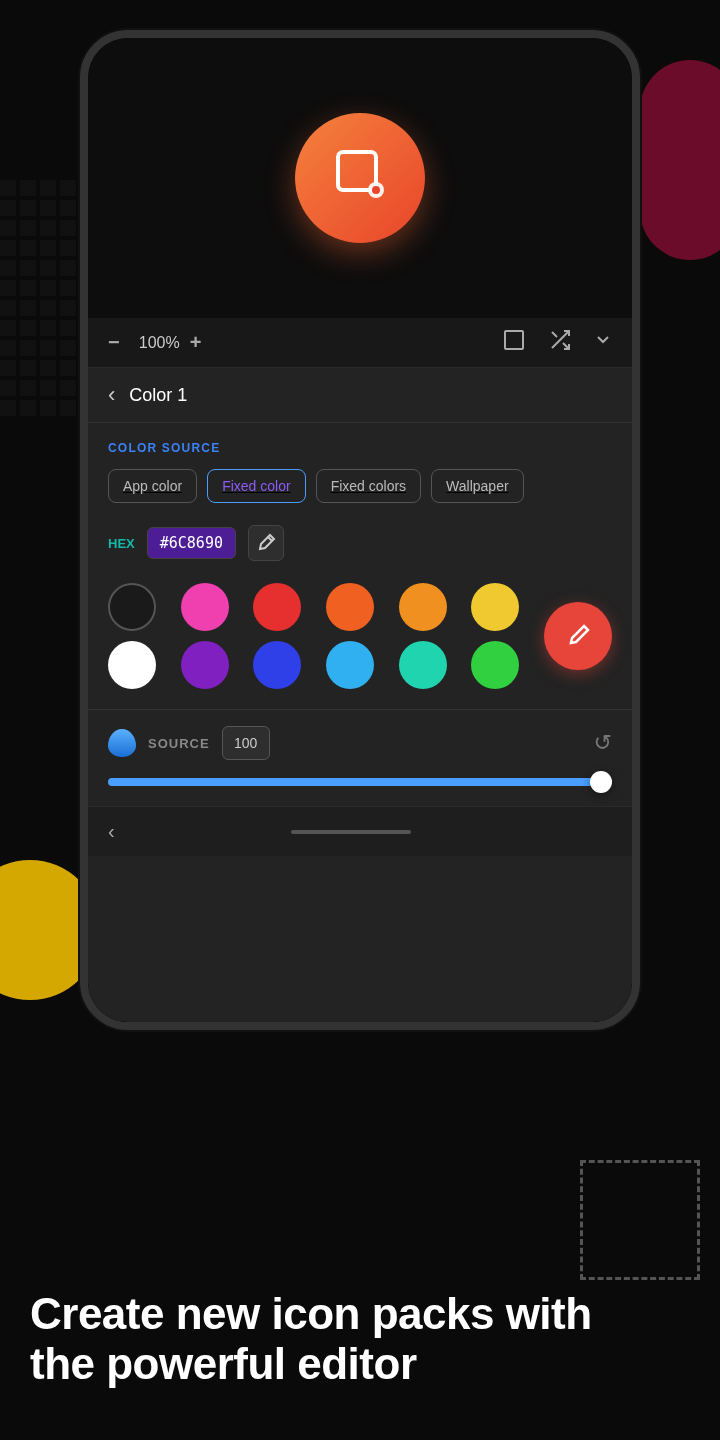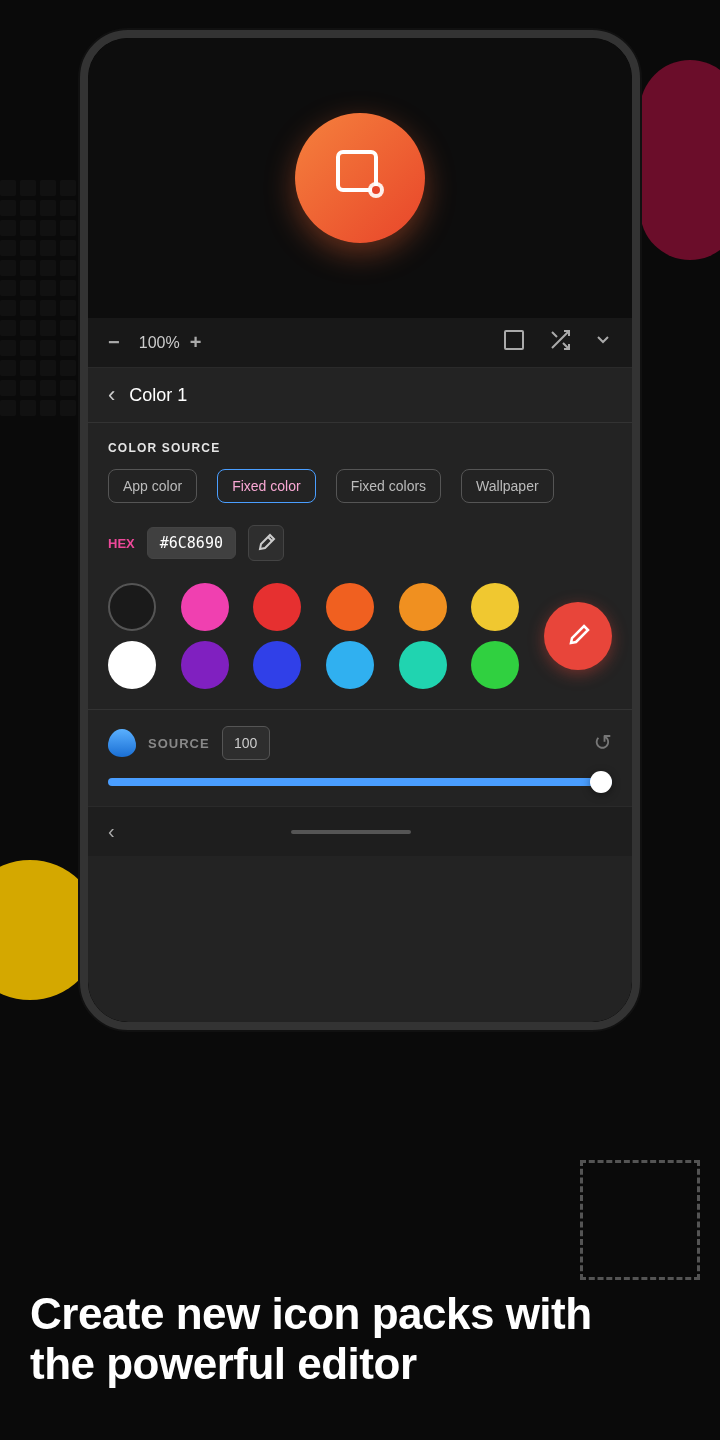--- a/index.html
+++ b/index.html
@@ -159,65 +159,66 @@
       color: #ffffff;
       font-size: 18px;
       font-weight: 500;
     }
 
     .color-source-section {
       padding: 18px 20px 10px;
     }
 
     .section-label {
-      color: #e5e5e5;
+      color: #3b82f6;
       font-size: 12px;
       font-weight: 600;
       letter-spacing: 1.2px;
       margin-bottom: 14px;
     }
 
     .color-source-tabs {
       display: flex;
-      gap: 20px;
+      gap: 10px;
       flex-wrap: nowrap;
+      text-decoration: underline;
     }
 
     .tab-btn {
       padding: 8px 14px;
       border-radius: 8px;
       border: 1.5px solid #555;
       background: transparent;
       color: #bbb;
       font-size: 14px;
       cursor: pointer;
       white-space: nowrap;
     }
 
     .tab-btn.active {
       border-color: #4a9eff;
-      color: #f9a8d4;
+      color: #8b5cf6;
       background: transparent;
     }
 
     .hex-section {
       padding: 12px 20px;
       display: flex;
       align-items: center;
       gap: 12px;
     }
 
     .hex-label {
-      color: #ec4899;
+      color: #14b8a6;
       font-size: 13px;
       font-weight: 600;
     }
 
     .hex-value-box {
-      background: #404040;
+      background: #4c1d95;
       border: 1px solid #444;
       border-radius: 6px;
       padding: 6px 12px;
       color: #ffffff;
       font-size: 15px;
       font-family: monospace;
     }
 
     .eyedropper-btn {
       background: #2e2e2e;

